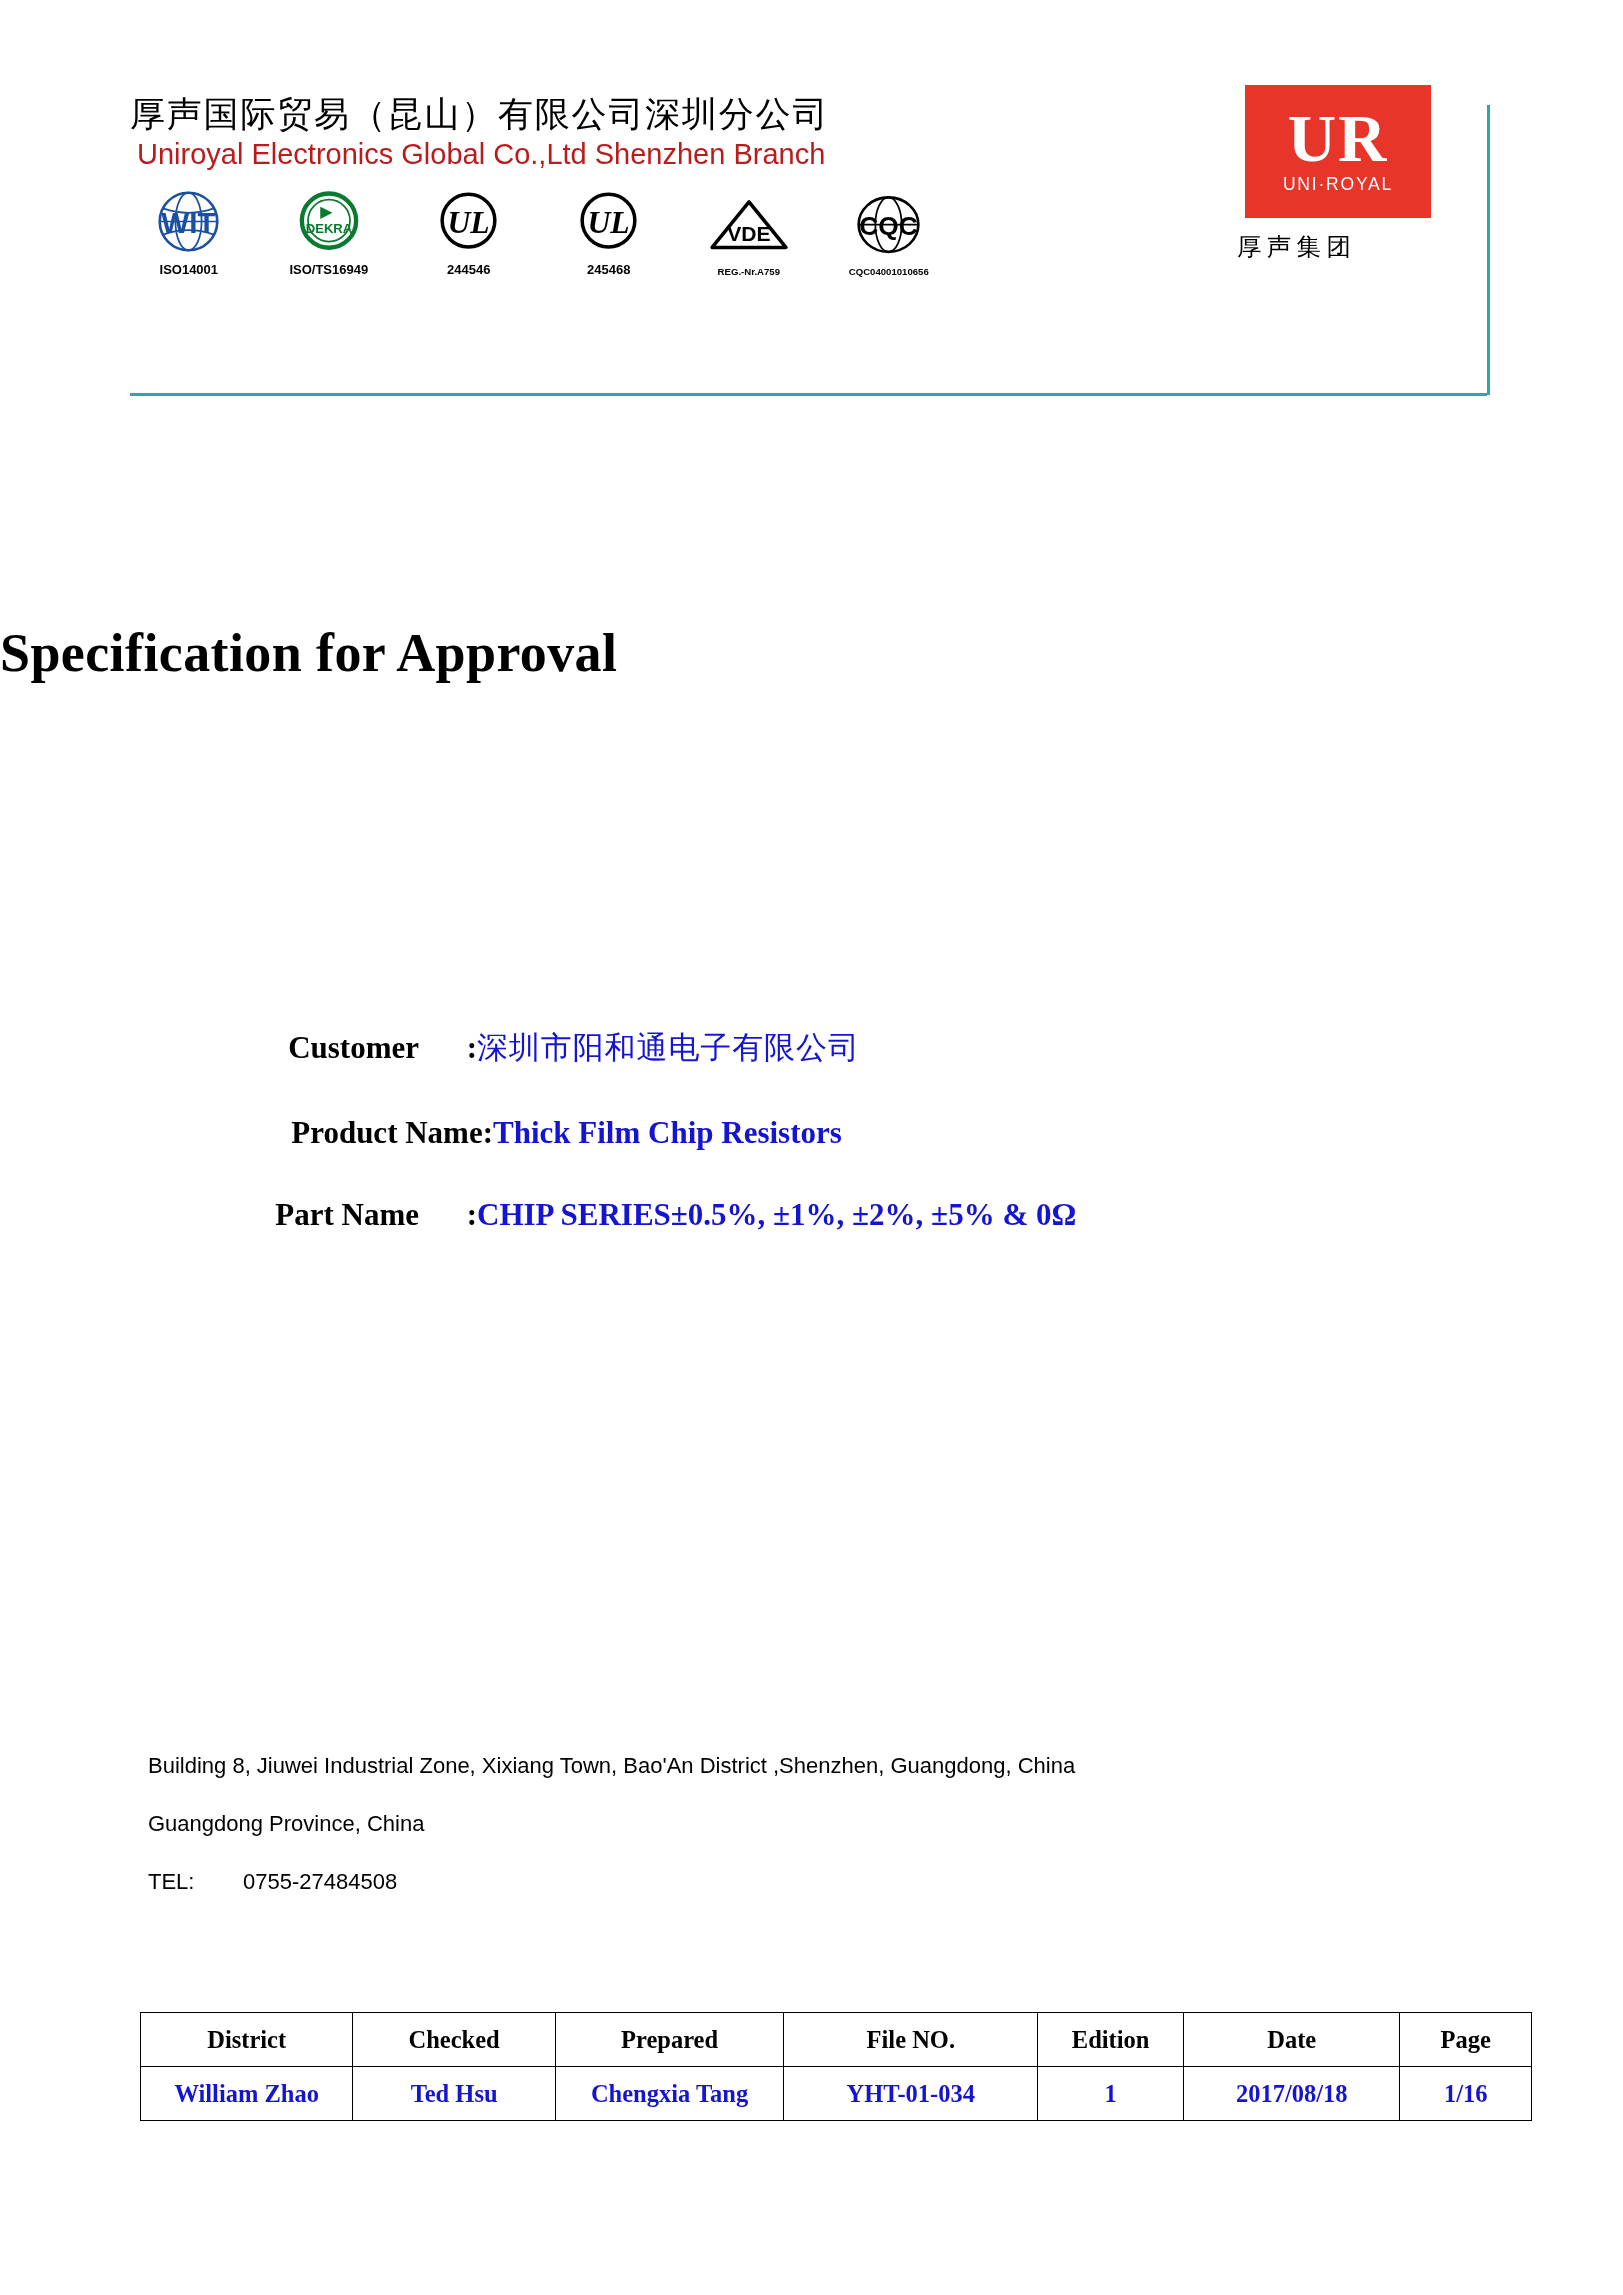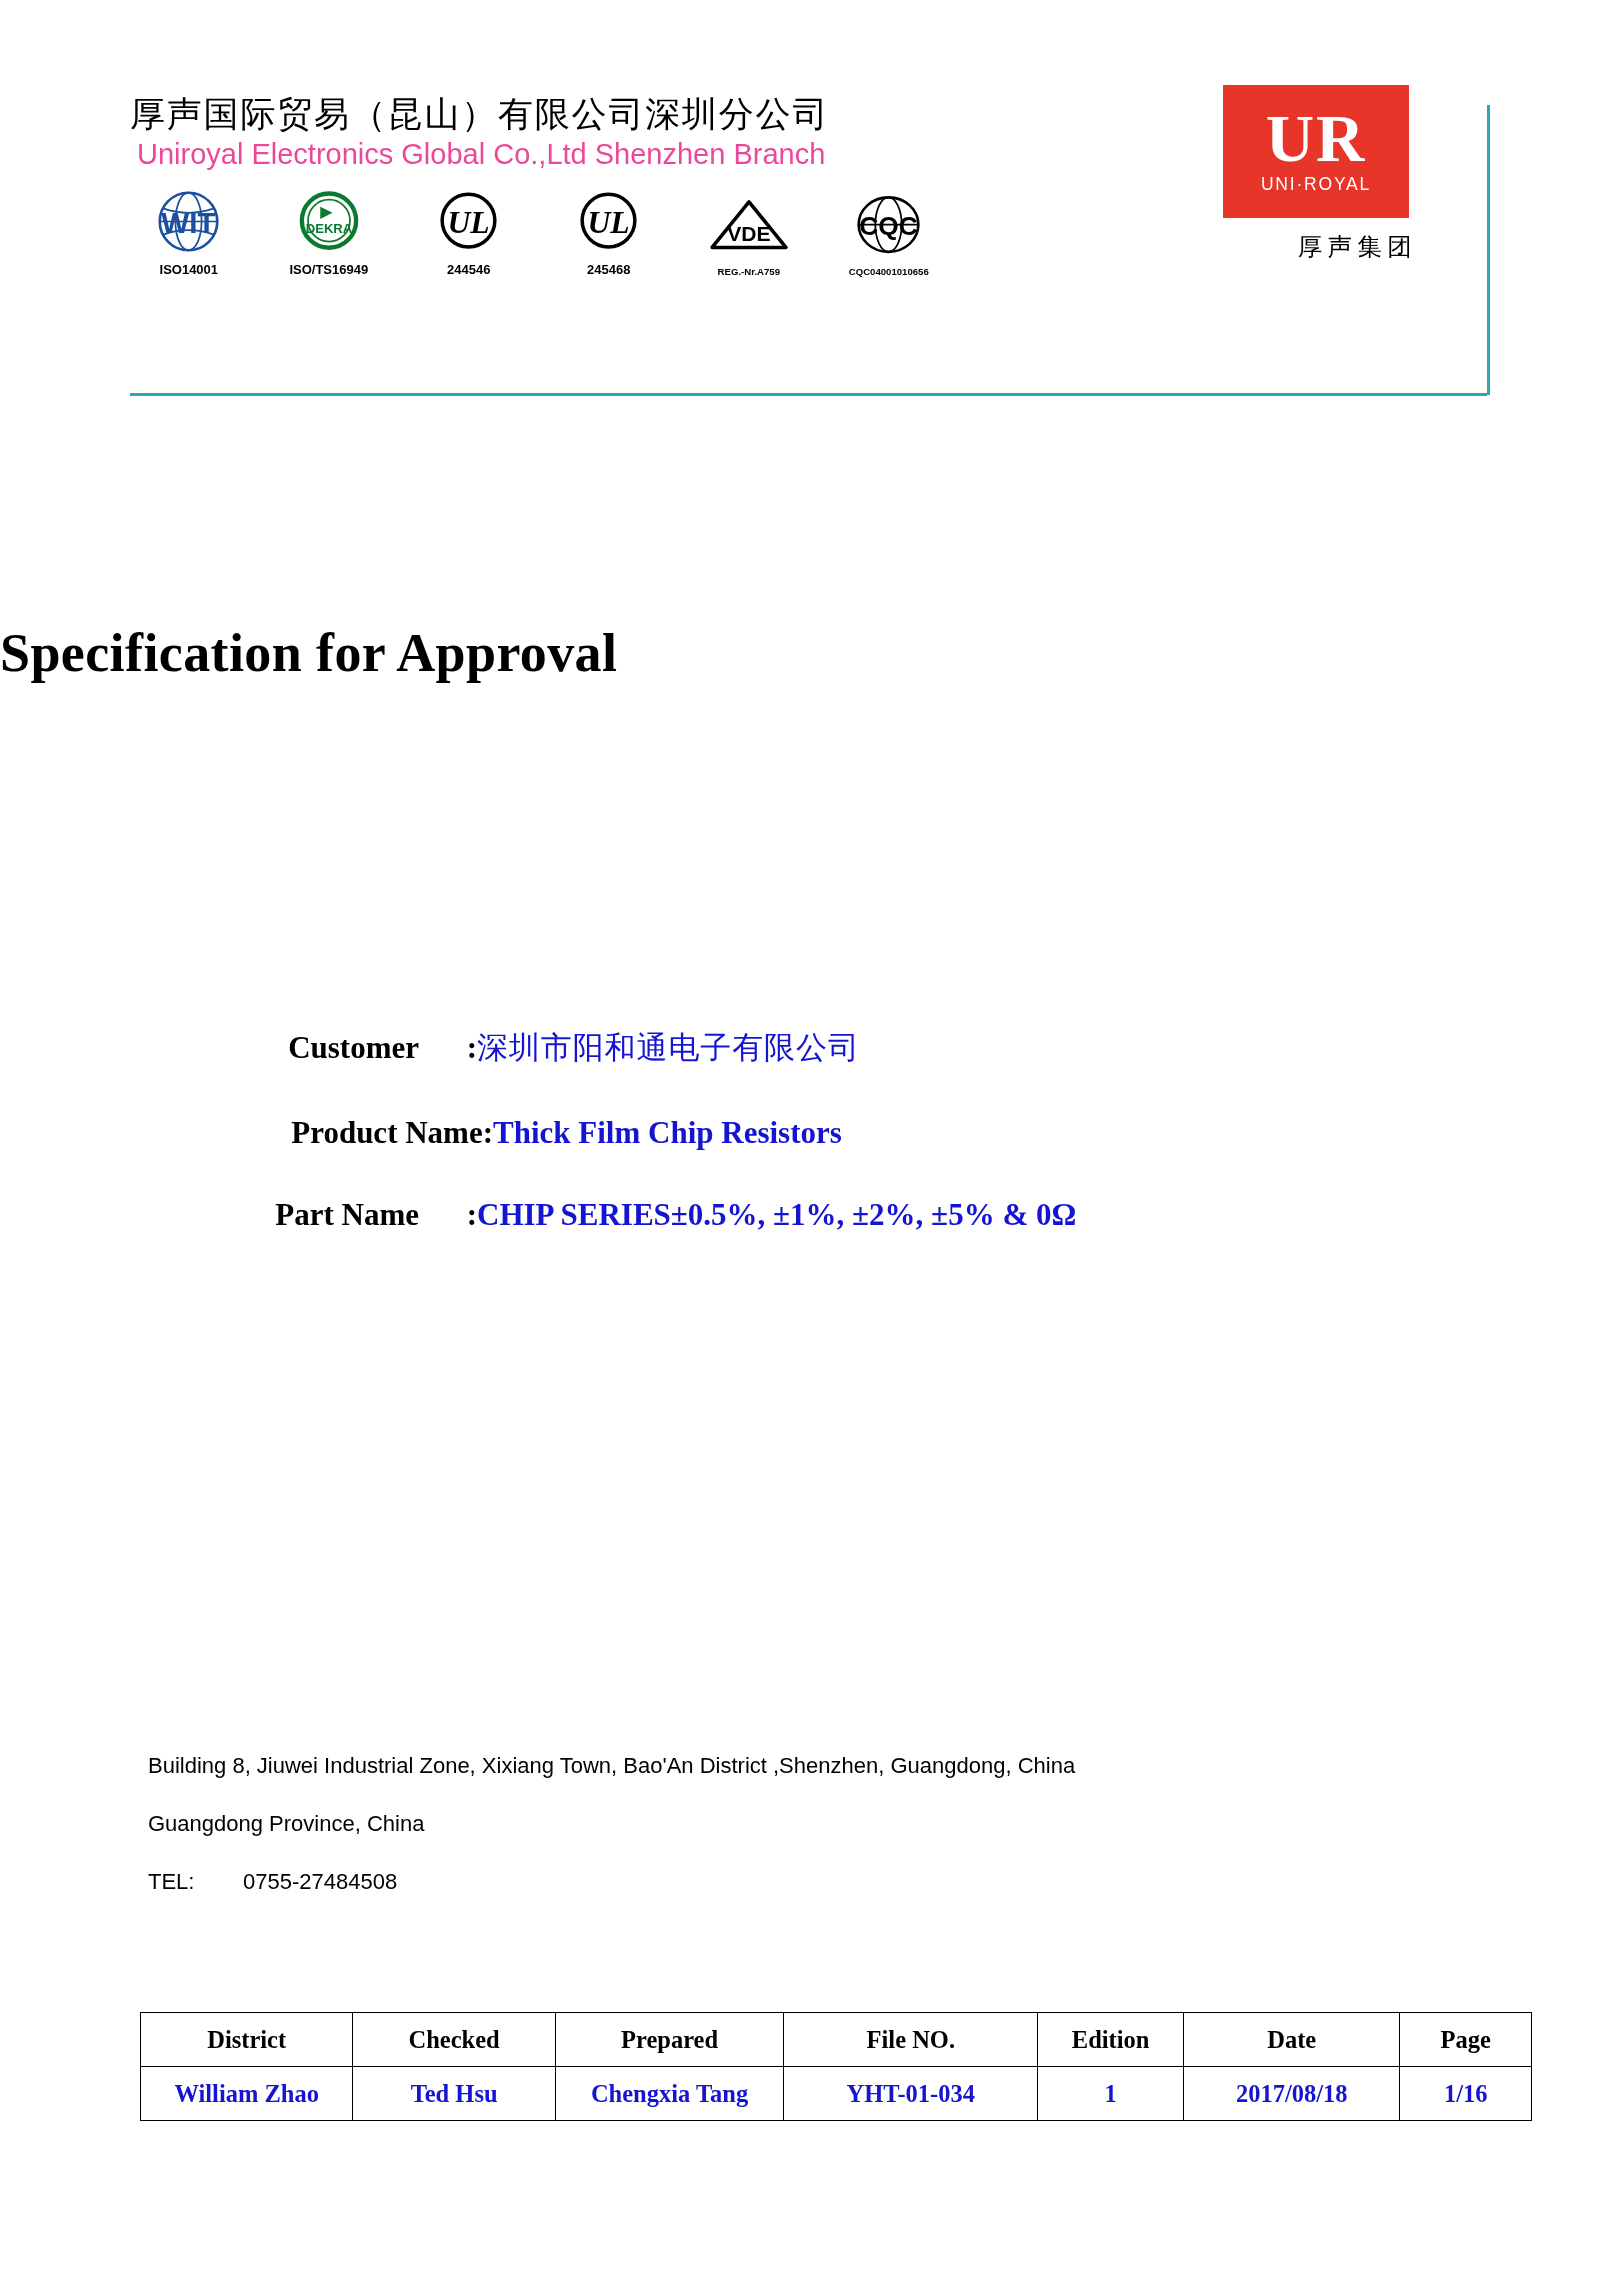--- a/index.html
+++ b/index.html
@@ -42,21 +42,21 @@
     letter-spacing: 1.8px;
     color: #000;
     white-space: nowrap;
     line-height: 1.1;
     margin: 0 0 5.3px 0;
     font-weight: 400;
   }
   .en-title {
     font-family: "Liberation Sans", sans-serif;
     font-size: 29px;
-    color: #ec4899;
+    color: #b91c1c;
     white-space: nowrap;
     line-height: 1.1;
     margin: 0 0 12.3px 7px;
   }
 
   .cert-row {
     display: flex;
     align-items: flex-end;
     gap: 47px;
     margin-left: 12.3px;
@@ -79,24 +79,24 @@
     margin-top: 1.8px;
     white-space: nowrap;
   }
   .cert .caption.small {
     font-size: 9.6px;
   }
 
   
   .ur-block {
     position: absolute;
-    right: 98px;
+    right: 76px;
     top: -10.5px;
     width: 202px;
-    text-align: right;
+    text-align: left;
   }
   .ur-box {
     width: 186px;
     height: 133px;
     background: #e8352a;
     color: #ffffff;
     display: flex;
     flex-direction: column;
     align-items: center;
     justify-content: center;

